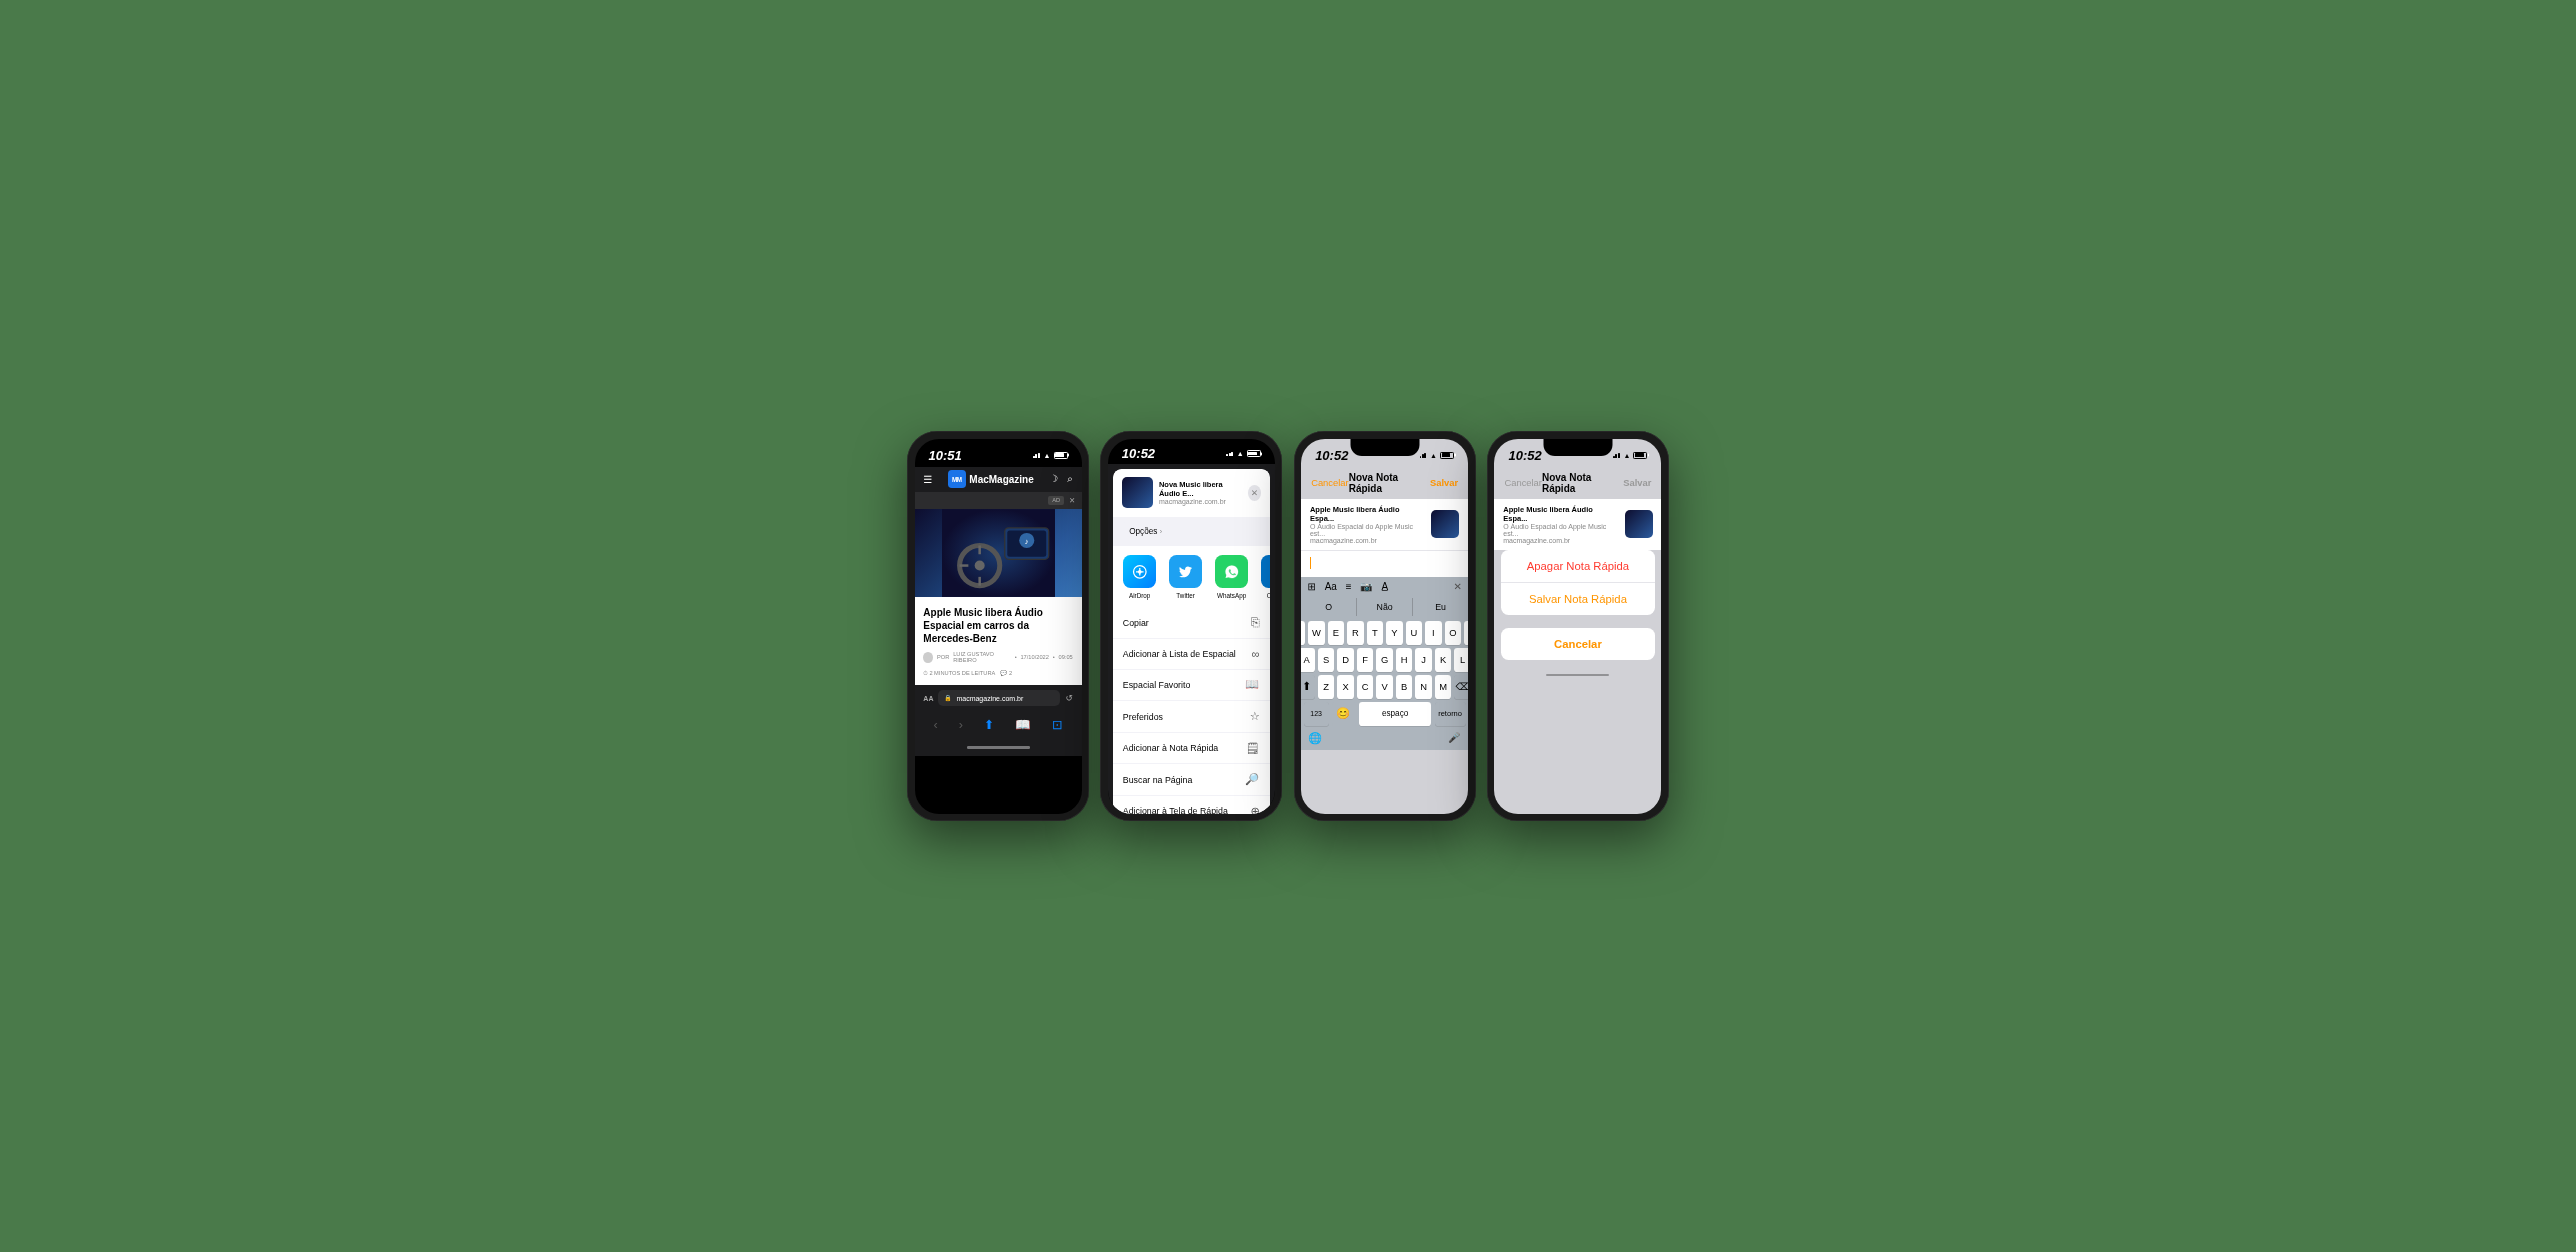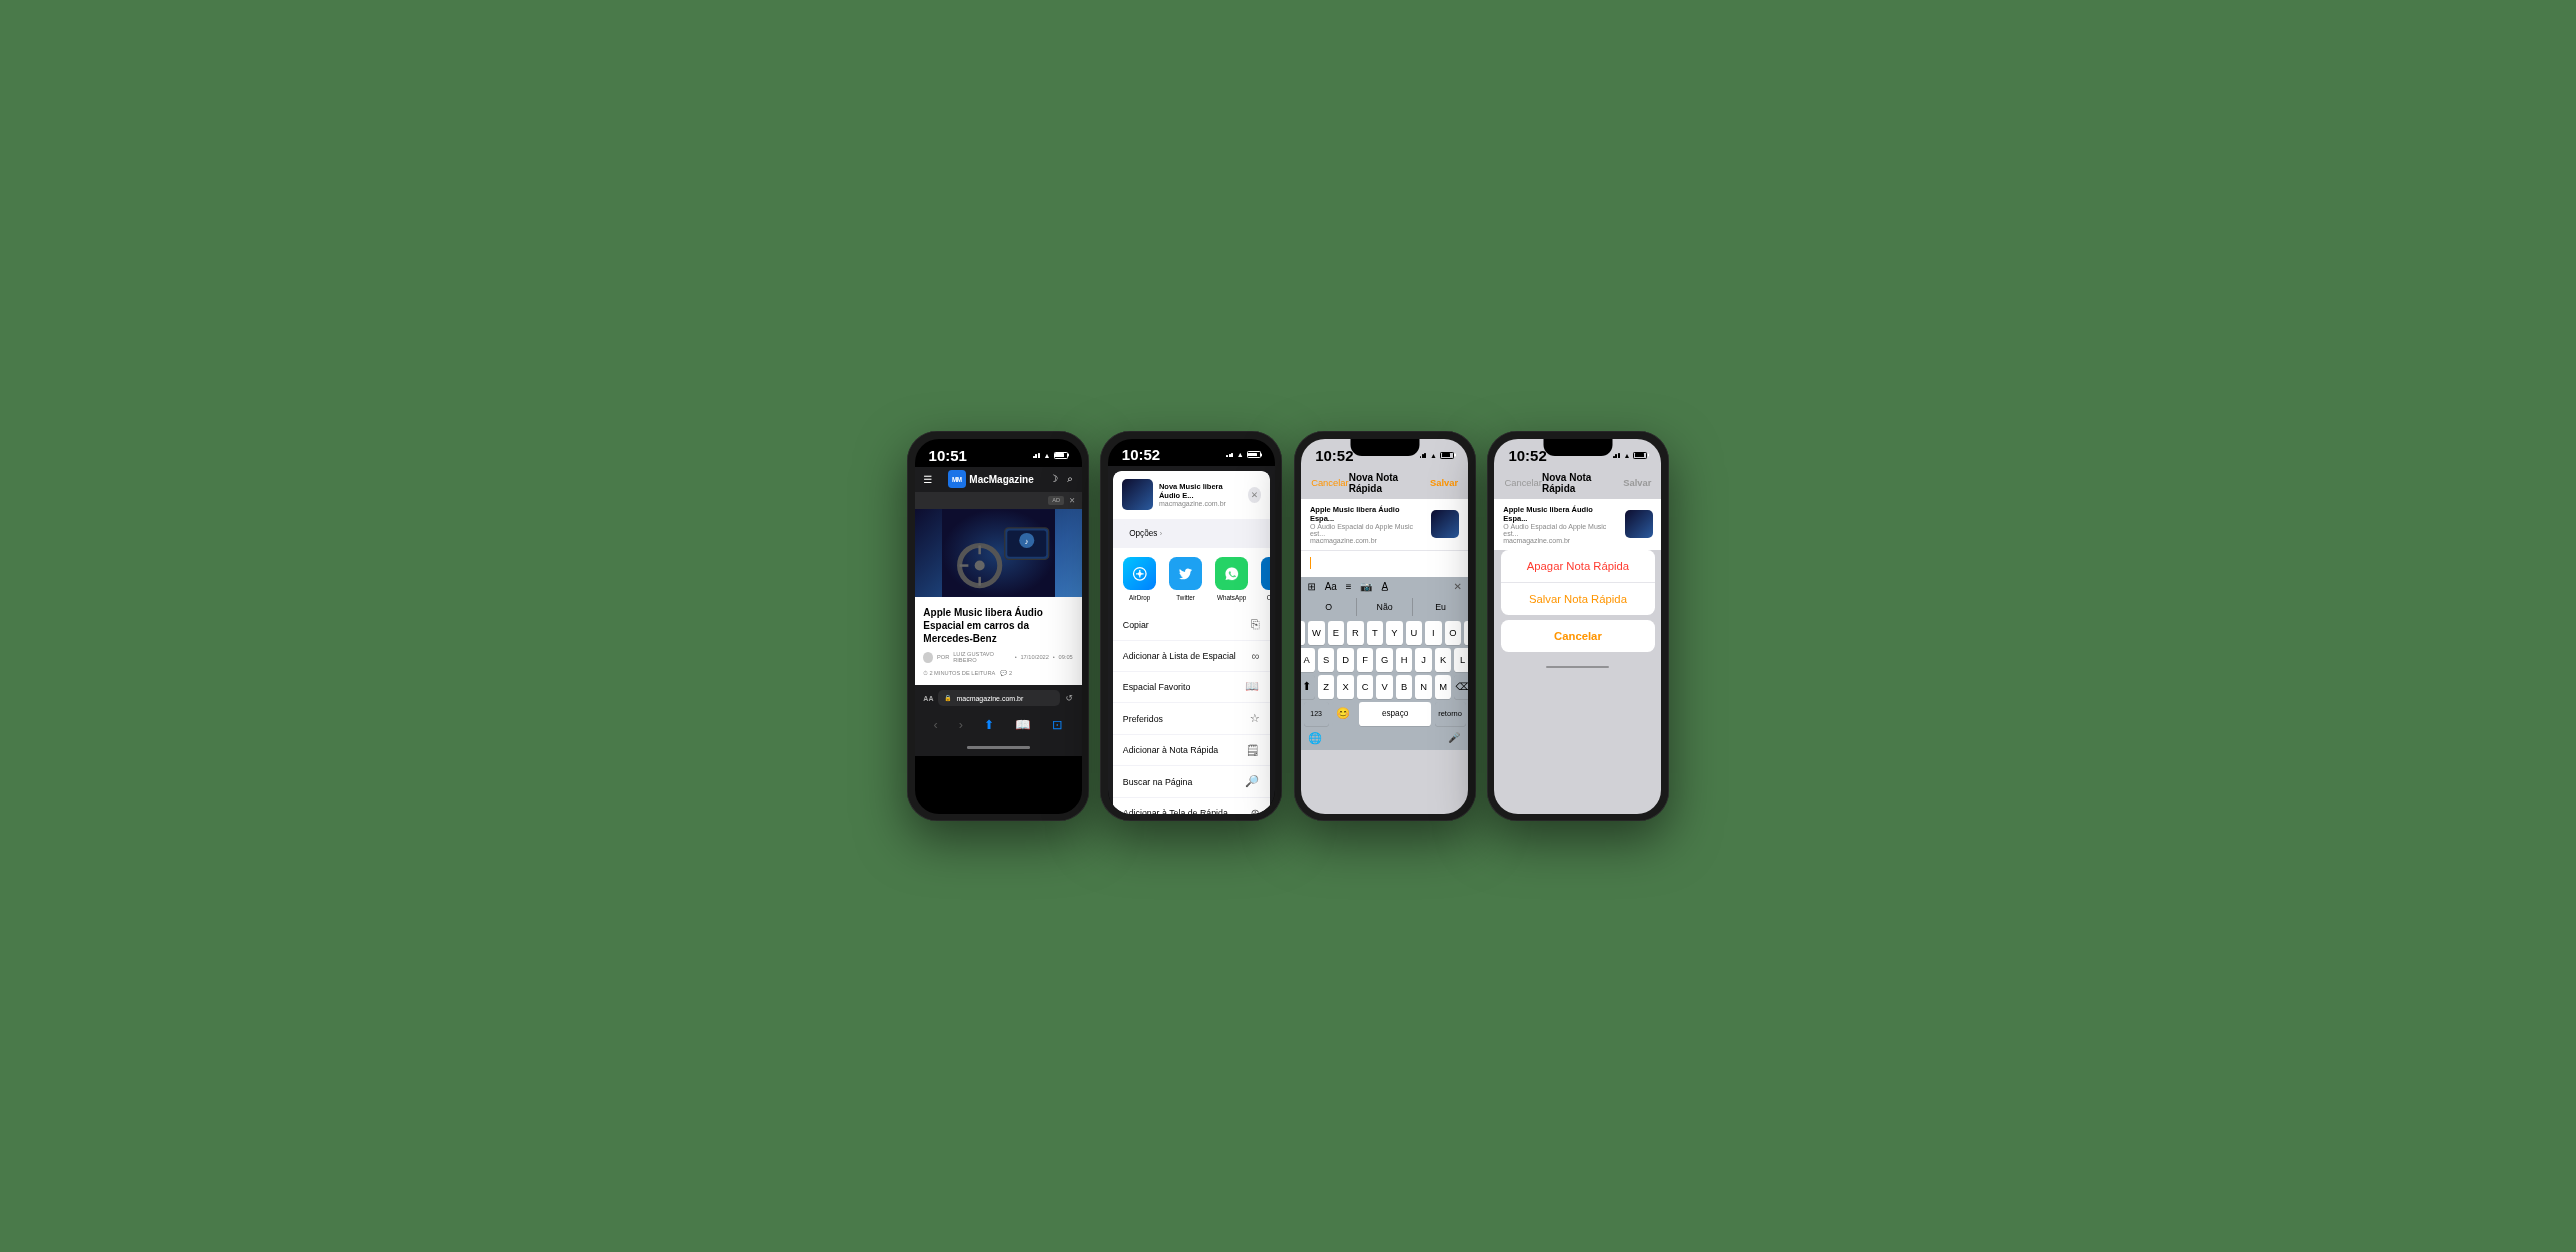--- a/index.html
+++ b/index.html
@@ -55,21 +55,21 @@
       justify-content: space-between;
       align-items: center;
       padding: 7.5px 14px 2.5px;
       color: #fff;
       font-size: 7px;
       font-weight: 600;
       position: relative;
       z-index: 9;
       height: 28px;
     }
-    .status-bar .time { font-size: 15px; font-weight: 700; }
+    .status-bar .time { font-size: 13px; font-weight: 700; font-style: italic; }
     .status-bar .icons { display: flex; gap: 3.1px; align-items: center; }
     .signal-bar { width: 7.5px; height: 5px; display: flex; gap: 0.6px; align-items: flex-end; }
     .signal-bar span { display: block; background: #fff; border-radius: 0.6px; width: 1.9px; }
     .signal-bar span:nth-child(1) { height: 1.9px; }
     .signal-bar span:nth-child(2) { height: 3.1px; }
     .signal-bar span:nth-child(3) { height: 4.4px; }
     .wifi-icon { font-size: 7px; }
     .battery-icon {
       width: 14px; height: 7px; border: 0.9px solid #fff; border-radius: 1.3px; position: relative;
       display: flex; align-items: center; padding: 0.6px;
@@ -250,21 +250,21 @@
       flex: 1; display: flex; flex-direction: column;
     }
     .action-top-nav {
       display: flex; align-items: center; justify-content: space-between;
       padding: 5px 10px; background: #d1d1d6;
     }
     .action-top-cancel { color: #999; font-size: 9.4px; }
     .action-top-title { font-size: 10px; font-weight: 600; color: #000; }
     .action-top-save { color: #999; font-size: 9.4px; font-weight: 600; }
     .action-sheet-group {
-      background: #fff; border-radius: 7.5px; overflow: hidden; margin-bottom: 5px;
+      background: #fff; border-radius: 7.5px; overflow: hidden; margin-bottom: 13px;
     }
     .action-sheet-item {
       padding: 10px 11.3px; font-size: 11.3px; text-align: center;
       border-bottom: 0.6px solid #e5e5ea;
     }
     .action-sheet-item:last-child { border-bottom: none; }
     .action-delete { color: #ff3b30; }
     .action-save-note { color: #ff9500; }
     .action-cancel-btn { color: #ff9500; font-weight: 600; }
     .action-cancel-group { background: #fff; border-radius: 7.5px; overflow: hidden; }

